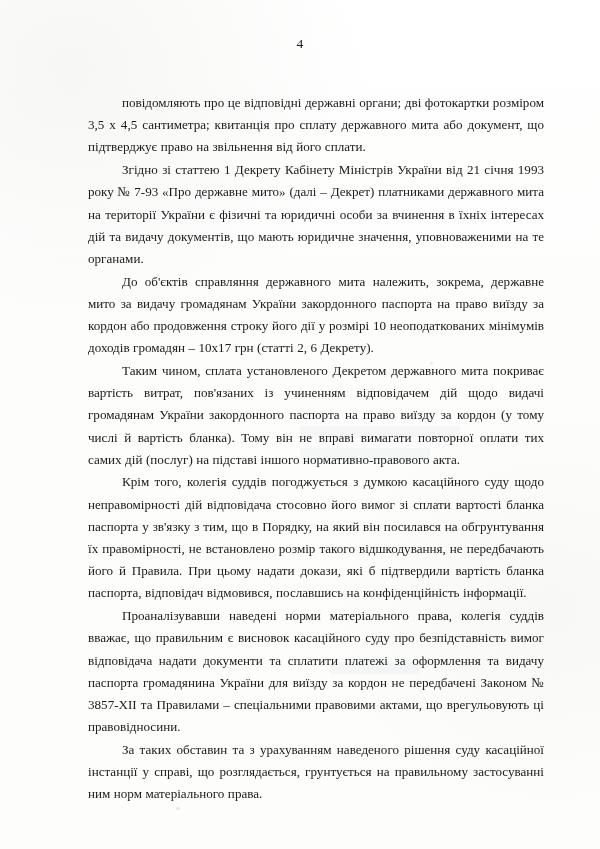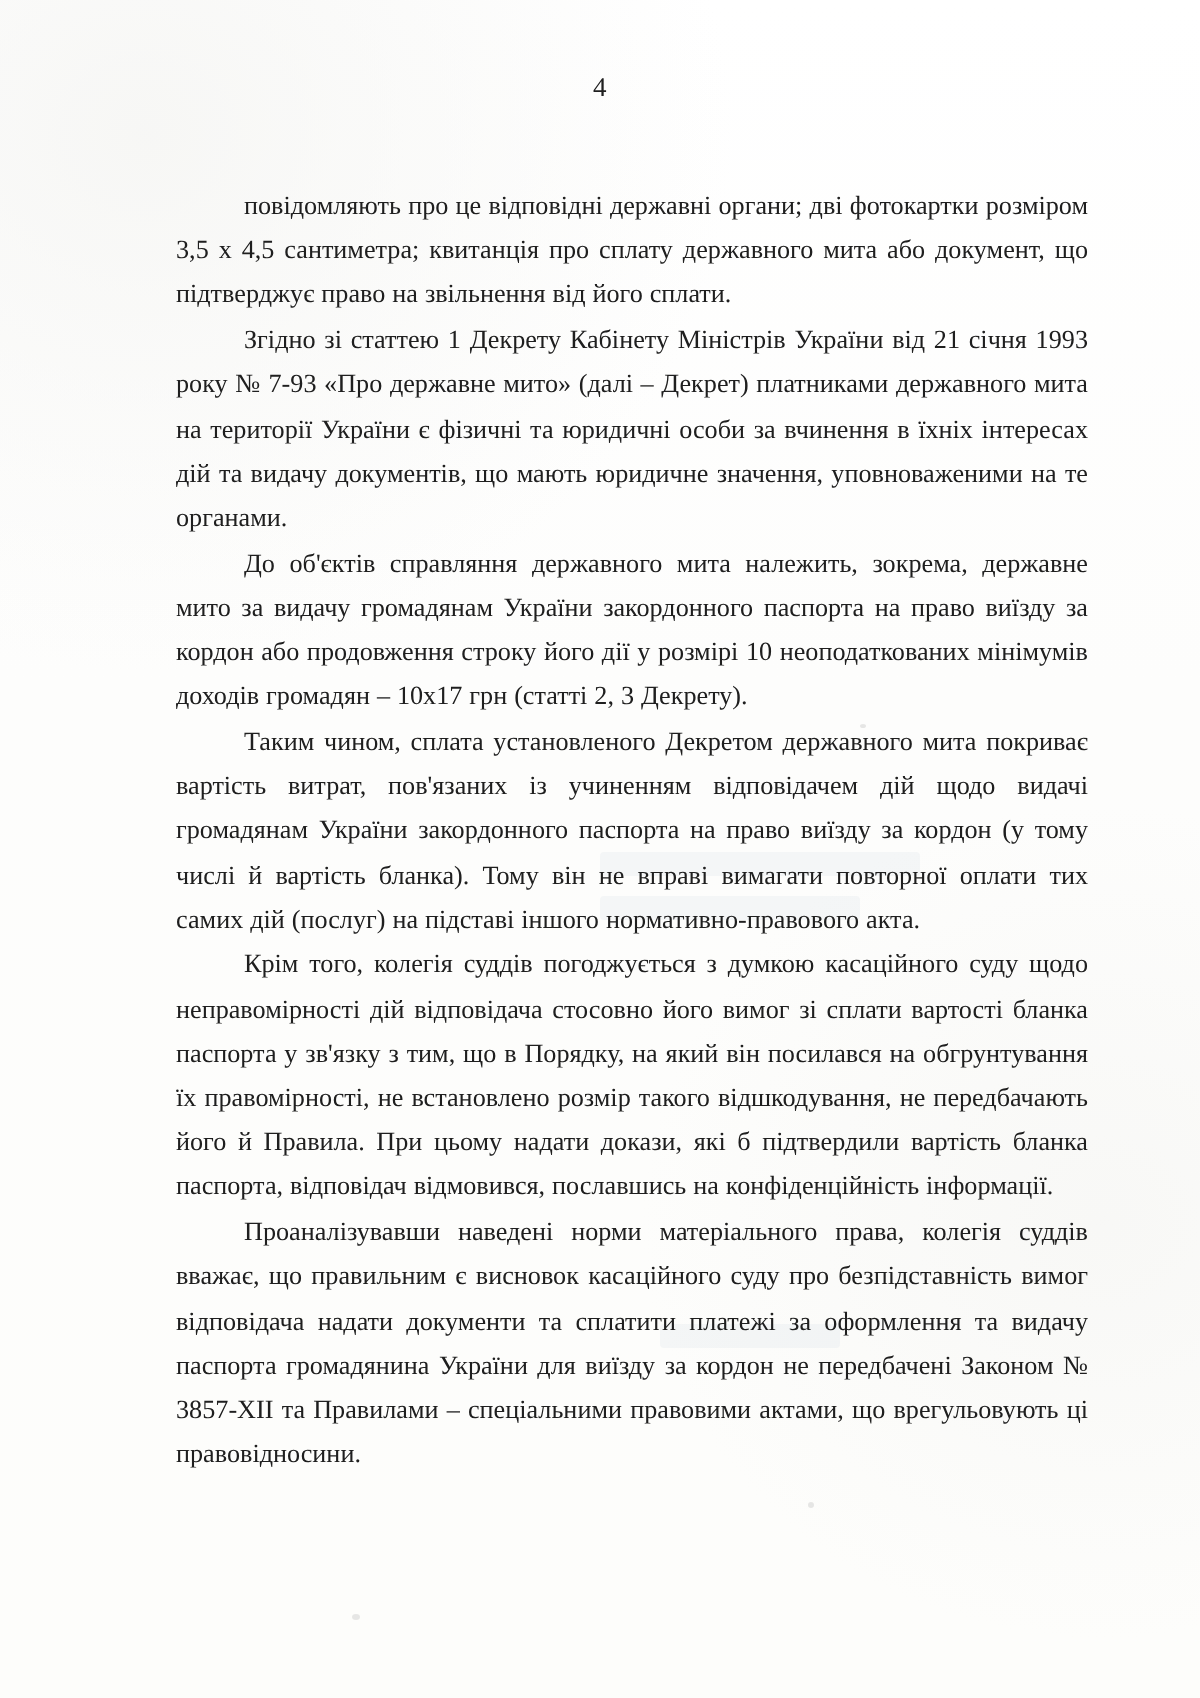--- a/index.html
+++ b/index.html
@@ -89,19 +89,20 @@
   <div class="smudge s2"></div>
   <div class="smudge s3"></div>
 
   <div class="speck" style="left:176px; top:807px; width:4px; height:3px;"></div>
   <div class="speck" style="left:404px; top:751px; width:3px; height:3px;"></div>
   <div class="speck" style="left:430px; top:362px; width:3px; height:2px;"></div>
 
   <div class="body-text">
     <p class="para">повідомляють про це відповідні державні органи; дві фотокартки розміром 3,5 х 4,5 сантиметра; квитанція про сплату державного мита або документ, що підтверджує право на звільнення від його сплати.</p>
     <p class="para">Згідно зі статтею 1 Декрету Кабінету Міністрів України від 21 січня 1993 року № 7-93 «Про державне мито» (далі – Декрет) платниками державного мита на території України є фізичні та юридичні особи за вчинення в їхніх інтересах дій та видачу документів, що мають юридичне значення, уповноваженими на те органами.</p>
-    <p class="para">До об'єктів справляння державного мита належить, зокрема, державне мито за видачу громадянам України закордонного паспорта на право виїзду за кордон або продовження строку його дії у розмірі 10 неоподаткованих мінімумів доходів громадян – 10х17 грн (статті 2, 3 Декрету).</p>
+    <p class="para">До об'єктів справляння державного мита належить, зокрема, державне мито за видачу громадянам України закордонного паспорта на право виїзду за кордон або продовження строку його дії у розмірі 10 неоподаткованих мінімумів доходів громадян – 10х17 грн (статті 2, 6 Декрету).</p>
     <p class="para">Таким чином, сплата установленого Декретом державного мита покриває вартість витрат, пов'язаних із учиненням відповідачем дій щодо видачі громадянам України закордонного паспорта на право виїзду за кордон (у тому числі й вартість бланка). Тому він не вправі вимагати повторної оплати тих самих дій (послуг) на підставі іншого нормативно-правового акта.</p>
     <p class="para">Крім того, колегія суддів погоджується з думкою касаційного суду щодо неправомірності дій відповідача стосовно його вимог зі сплати вартості бланка паспорта у зв'язку з тим, що в Порядку, на який він посилався на обгрунтування їх правомірності, не встановлено розмір такого відшкодування, не передбачають його й Правила. При цьому надати докази, які б підтвердили вартість бланка паспорта, відповідач відмовився, пославшись на конфіденційність інформації.</p>
     <p class="para">Проаналізувавши наведені норми матеріального права, колегія суддів вважає, що правильним є висновок касаційного суду про безпідставність вимог відповідача надати документи та сплатити платежі за оформлення та видачу паспорта громадянина України для виїзду за кордон не передбачені Законом № 3857-XII та Правилами – спеціальними правовими актами, що врегульовують ці правовідносини.</p>
+    <p class="para">За таких обставин та з урахуванням наведеного рішення суду касаційної інстанції у справі, що розглядається, грунтується на правильному застосуванні ним норм матеріального права.</p>
   </div>
 
 </div>
 
 </body></html>

